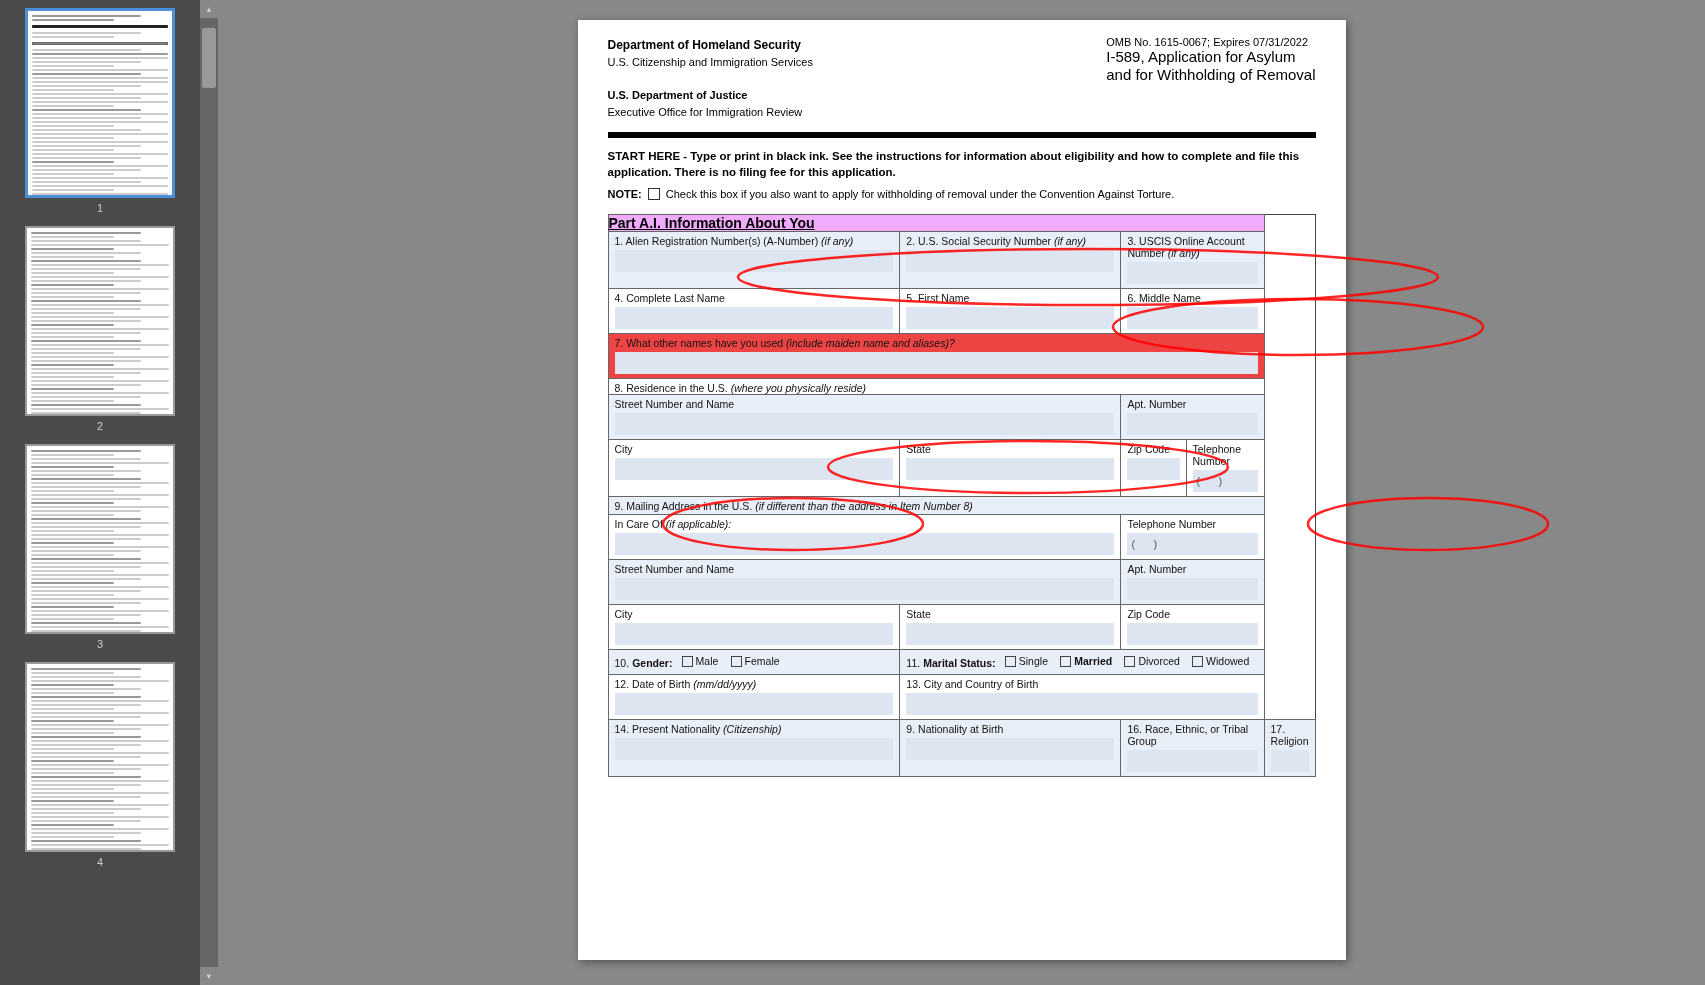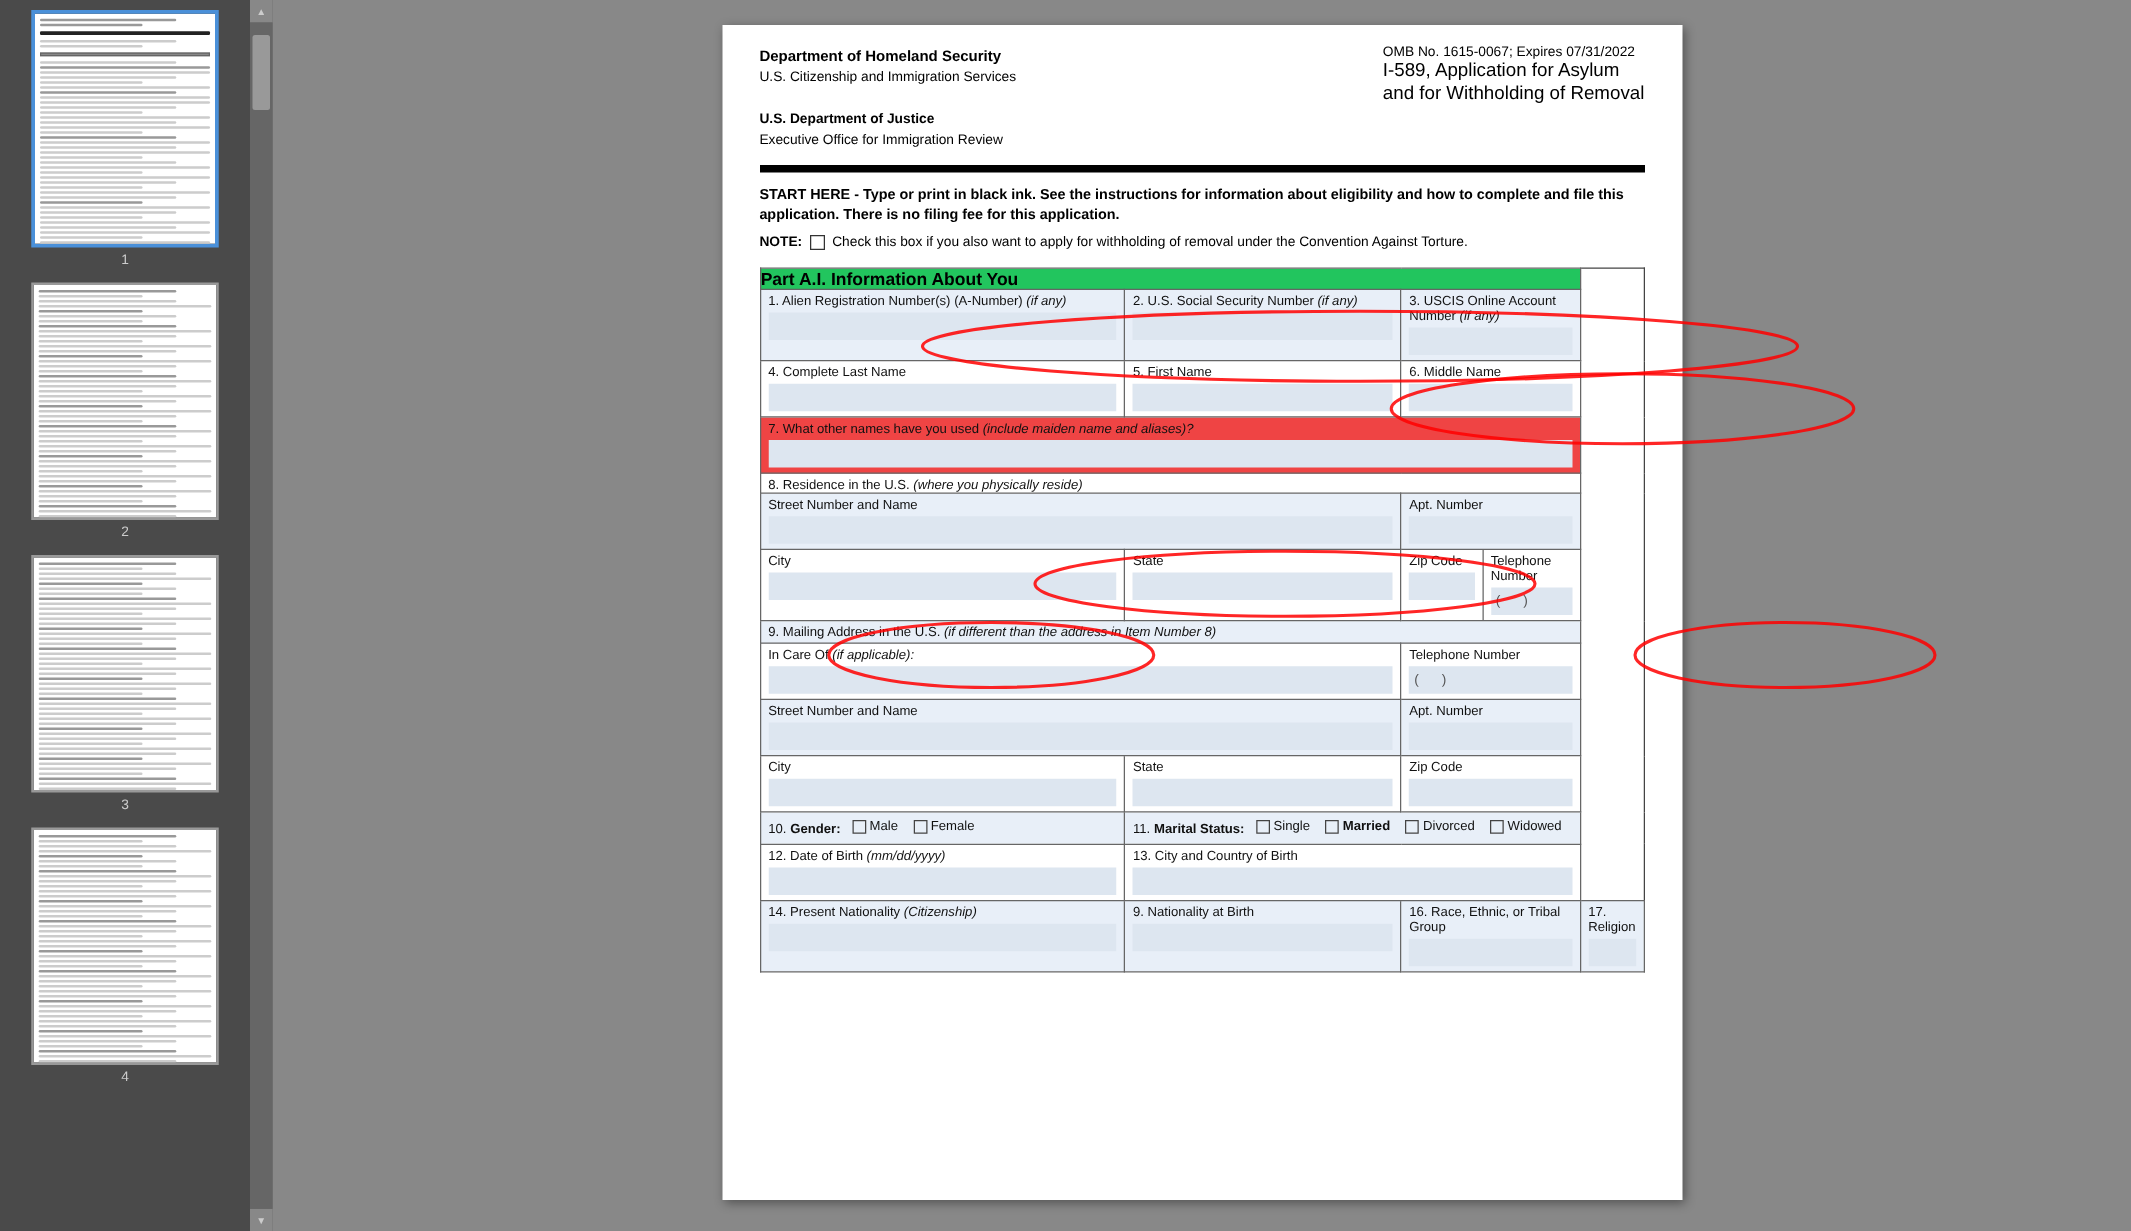--- a/index.html
+++ b/index.html
@@ -187,24 +187,25 @@
       border: 1.5px solid #444;
       font-size: 11px;
       position: relative;
     }
     table.main-form td {
       border: 1px solid #666;
       vertical-align: top;
       padding: 0;
     }
     .th-section {
-      background: #22c55e;
+      background: #f0abfc;
       font-weight: bold;
       font-size: 14px;
       padding: 6px 8px;
+      text-decoration: underline;
     }
     .cell-pad {
       padding: 3px 6px 4px 6px;
     }
     .lbl { font-size: 10.5px; color: #111; }
     .lbl em { font-style: italic; }
 
     
     .doc-wrapper {
       position: relative;

